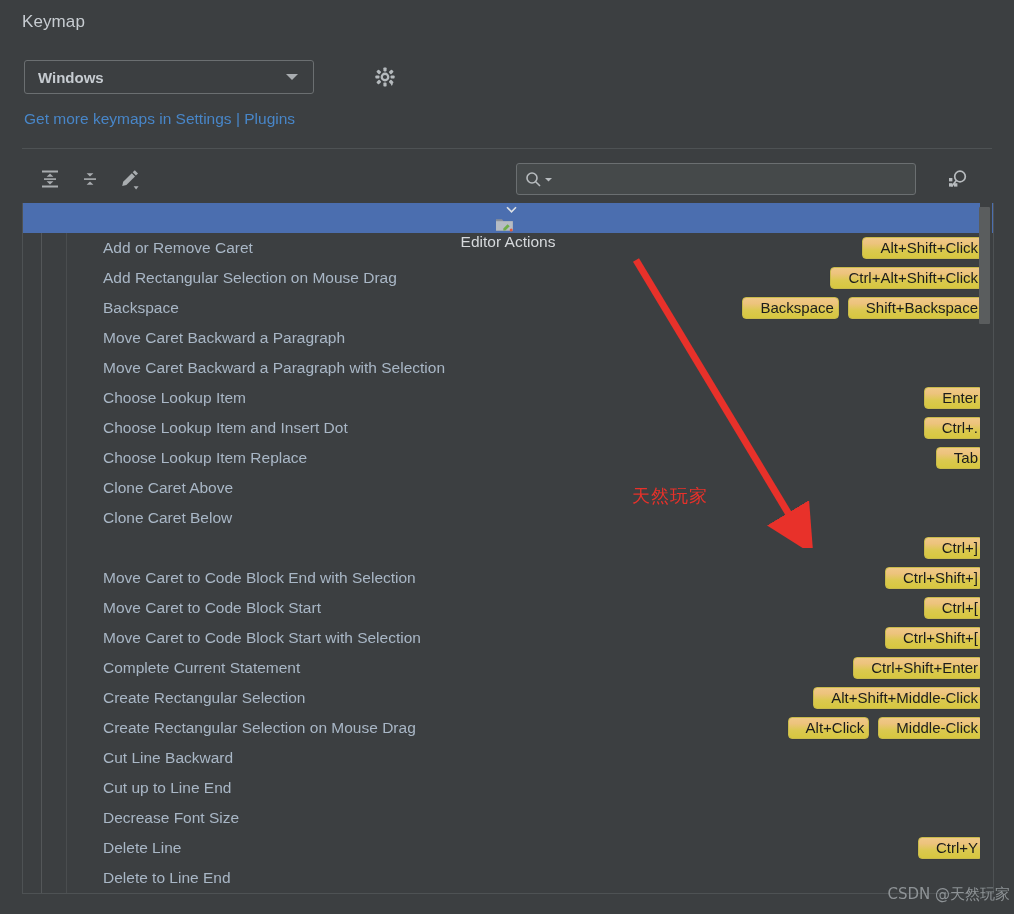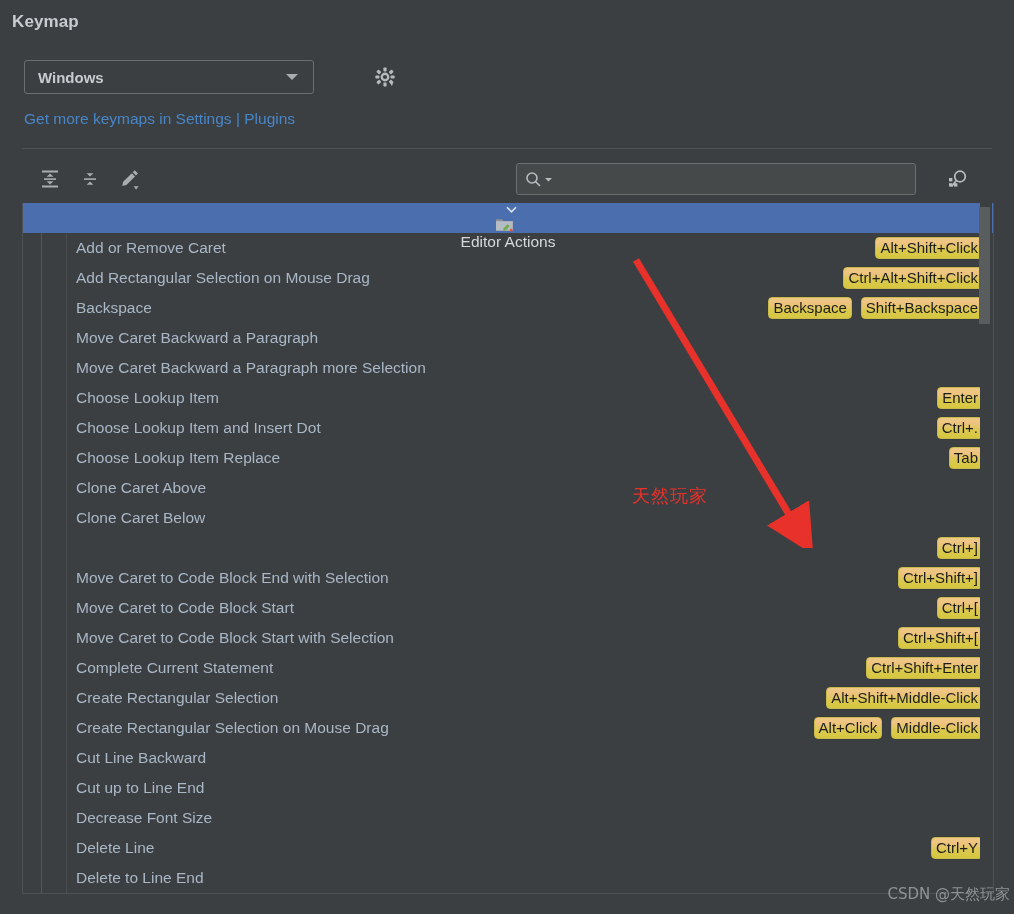--- a/index.html
+++ b/index.html
@@ -13,24 +13,24 @@
     overflow: hidden;
     font-family: "Liberation Sans", "DejaVu Sans", sans-serif;
     color: #bbbbbb;
     position: relative;
     -webkit-font-smoothing: antialiased;
   }
 
   
   .page-title {
     position: absolute;
-    left: 12px;
+    left: 22px;
     top: 12px;
     font-size: 17px;
-    font-weight: bold;
+    font-weight: normal;
     color: #c7ccd1;
     letter-spacing: 0.1px;
   }
 
   .keymap-row {
     position: absolute;
     left: 24px;
     top: 60px;
     display: flex;
     align-items: center;
@@ -191,36 +191,36 @@
     justify-content: center;
   }
   .folder-icon { width: 20px; height: 18px; margin-right: 6px; display:flex; align-items:center; }
   .row-label {
     font-size: 15.5px;
     color: #a9b7c6;
     white-space: nowrap;
   }
   .row.group .row-label { font-size: 15.5px; }
   .row.action .row-label {
-    margin-left: 53px;
+    margin-left: 80px;
     color: #a9b7c6;
   }
 
   .shortcuts {
     position: absolute;
     right: 10px;
     top: 0;
     height: 30px;
     display: flex;
     align-items: center;
     gap: 9px;
   }
   .badge {
     display: inline-block;
-    padding: 1px 4px 2px 4px;
+    padding: 1px 4px 2px 17px;
     border-radius: 4px;
     font-size: 15px;
     color: #1c1c1c;
     line-height: 17px;
     background: linear-gradient(180deg, #f0c987 0%, #edc37d 28%, #dbc94f 62%, #d6c73f 100%);
     border: 1px solid #c9bb4a;
     box-shadow: 0 0 0 0.5px rgba(0,0,0,0.08);
     white-space: nowrap;
   }
 
@@ -395,21 +395,21 @@
         <span class="row-label">Backspace</span>
         <div class="shortcuts">
           <span class="badge">Backspace</span>
           <span class="badge">Shift+Backspace</span>
         </div>
       </div>
       <div class="row action">
         <span class="row-label">Move Caret Backward a Paragraph</span>
       </div>
       <div class="row action">
-        <span class="row-label">Move Caret Backward a Paragraph more Selection</span>
+        <span class="row-label">Move Caret Backward a Paragraph with Selection</span>
       </div>
       <div class="row action">
         <span class="row-label">Choose Lookup Item</span>
         <div class="shortcuts">
           <span class="badge">Enter</span>
         </div>
       </div>
       <div class="row action">
         <span class="row-label">Choose Lookup Item and Insert Dot</span>
         <div class="shortcuts">

